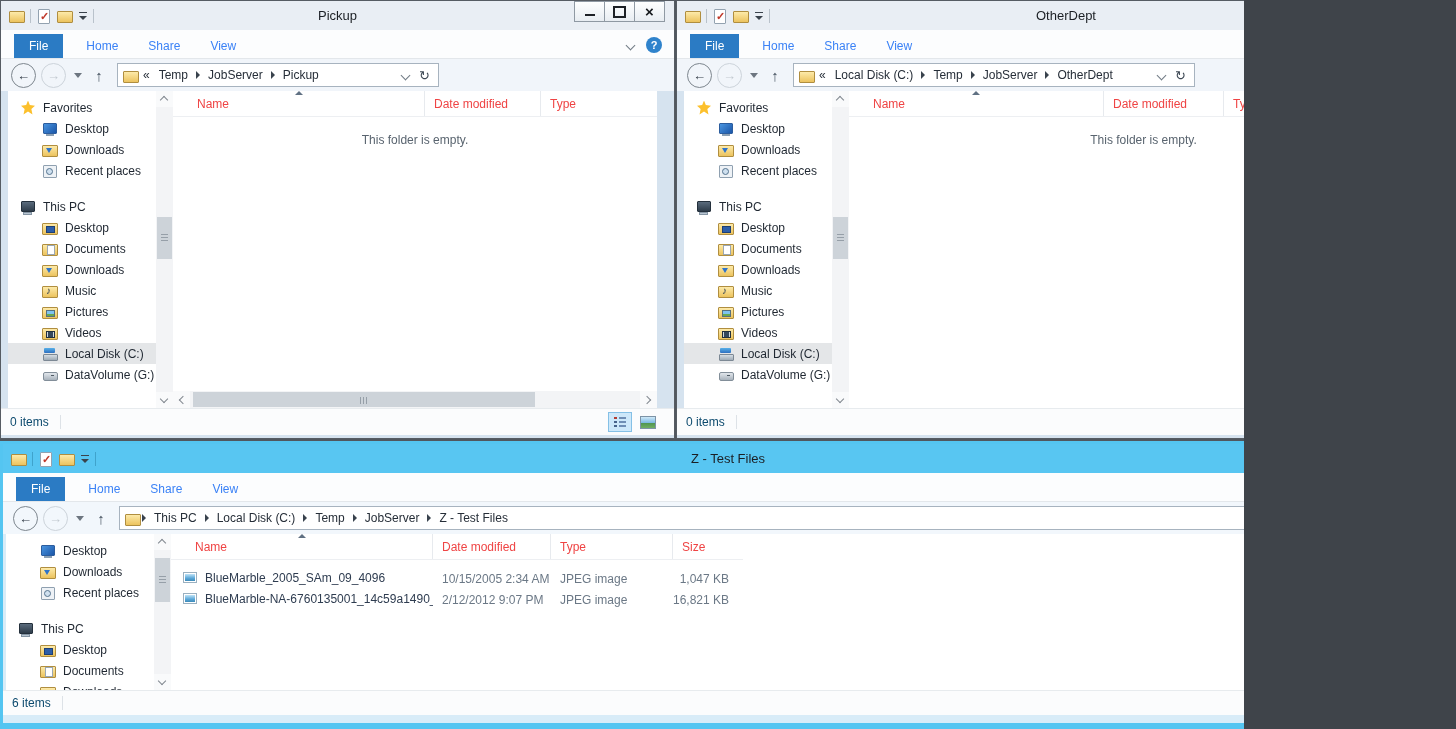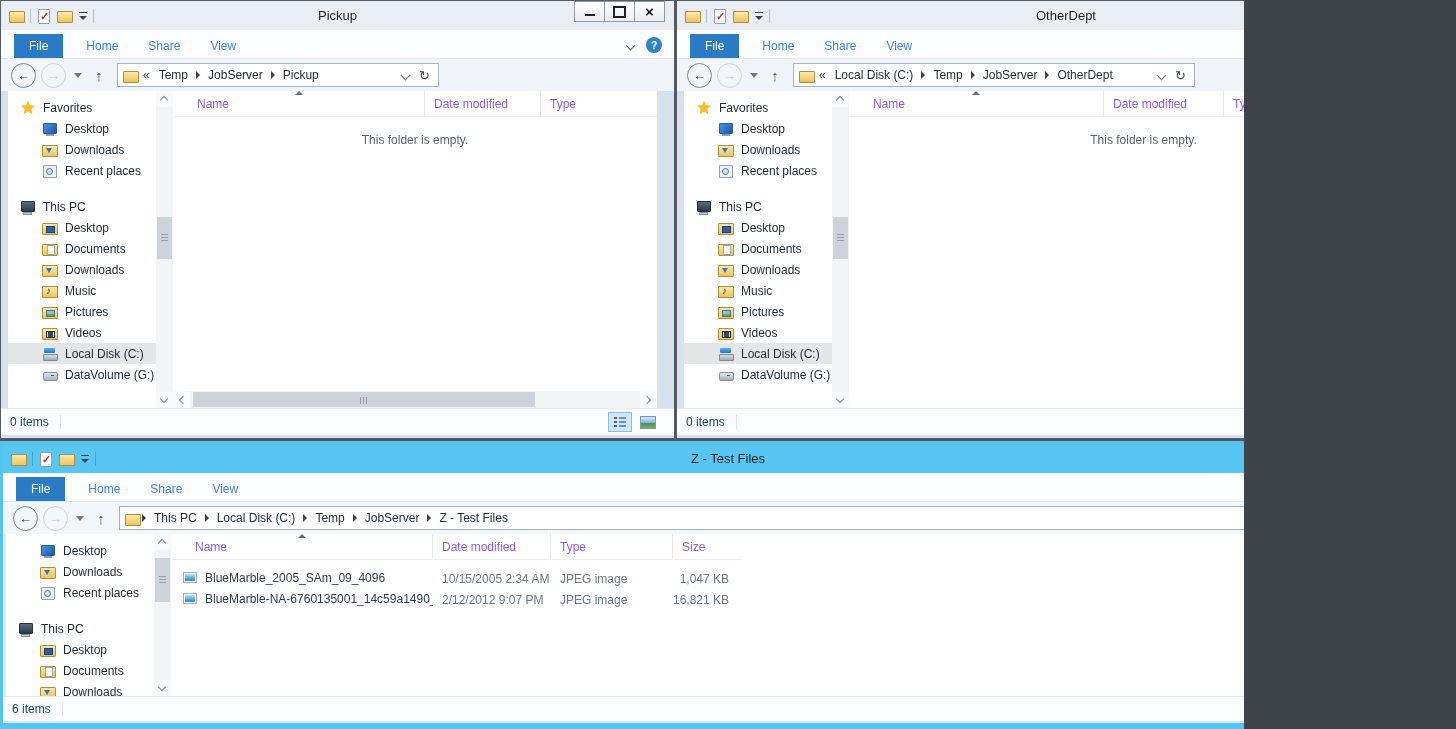--- a/index.html
+++ b/index.html
@@ -2,21 +2,21 @@
 <html><head>
 <meta charset="utf-8">
 <style>
   html,body{margin:0;padding:0}
   body{font-family:"Liberation Sans",sans-serif;background:#3f444a}
   #stage{position:relative;width:1244px;height:729px;background:#51575e;overflow:hidden}
 
   
   .window{position:absolute;display:flex;flex-direction:column;box-sizing:border-box;background:#d6e3ef}
   .window.inactive{border:1px solid #565c63;padding-bottom:3px}
-  .window.active{border:3px solid #54c5f1;border-bottom-width:6px;background:#d8ecf8;padding-bottom:2px}
+  .window.active{border:3px solid #54c5f1;border-bottom-width:6px;background:#d8ecf8;padding-bottom:8px}
 
   .titlebar{height:29px;flex:none;position:relative;display:flex;align-items:center}
   .inactive .titlebar{background:#e9eef4}
   .active .titlebar{background:#58c6f2}
   .wtitle{flex:1;text-align:center;font-size:13px;color:#1b1f24}
 
   .qat{position:absolute;left:8px;top:0;height:100%;display:flex;align-items:center;gap:5px}
   .qsep{width:1px;height:14px;background:#b9c2cb}
   .active .qsep{background:#3fa3cc}
   .qat-drop{width:10px;height:10px;position:relative}
@@ -78,21 +78,21 @@
   .sarrow{position:absolute;left:0;width:17px;height:16px;background:#f9fafb}
   .sarrow::before{content:"";position:absolute;left:5px;width:5px;height:5px;border-right:1px solid #80878f;border-bottom:1px solid #80878f}
   .sarrow.up{top:0}.sarrow.up::before{top:6px;transform:rotate(-135deg)}
   .sarrow.down{bottom:0}.sarrow.down::before{top:4px;transform:rotate(45deg)}
   .sthumb{position:absolute;left:1px;width:15px;background:#cdd3d9}
   .sthumb::after{content:"";position:absolute;left:4px;top:50%;margin-top:-4px;width:7px;height:8px;background:repeating-linear-gradient(180deg,#969fa8 0 1px,transparent 1px 3px)}
   .w0 .sthumb,.w1 .sthumb{top:126px;height:42px}
   .w2 .sthumb{top:24px;height:44px}
 
   .filearea{flex:1;background:#fff;display:flex;flex-direction:column;min-width:0}
-  .cols{display:flex;height:25px;flex:none;border-bottom:1px solid #edeff2;align-items:stretch;font-size:12px;color:#8b5cf6;background:#fff}
+  .cols{display:flex;height:25px;flex:none;border-bottom:1px solid #edeff2;align-items:stretch;font-size:12px;color:#ef4444;background:#fff}
   .w2 .cols{width:572px}
   .col{display:flex;align-items:center;box-sizing:border-box;padding-left:9px;border-right:1px solid #e7eaee;position:relative}
   .col-name{padding-left:24px}
   .w0 .col-name{width:252px}.w0 .col-date{width:116px}.w0 .col-type{flex:1;border-right:none}
   .w1 .col-name{width:255px}.w1 .col-date{width:120px}.w1 .col-type{width:98px}.w1 .col-size{flex:1;border-right:none}
   .w2 .col-name{width:262px}.w2 .col-date{width:118px}.w2 .col-type{width:122px}.w2 .col-size{width:70px;border-right:none}
   .sort{position:absolute;top:0;left:50%;margin-left:-4px;width:0;height:0;border-left:4px solid transparent;border-right:4px solid transparent;border-bottom:4px solid #607183}
 
   .listbody{flex:1;min-height:0;padding-top:5px}
   .emptymsg{margin-top:11px;text-align:center;font-size:12px;color:#59646f}

